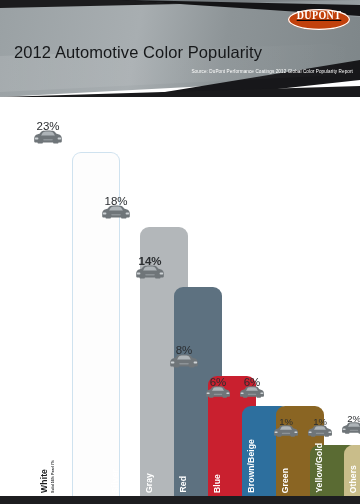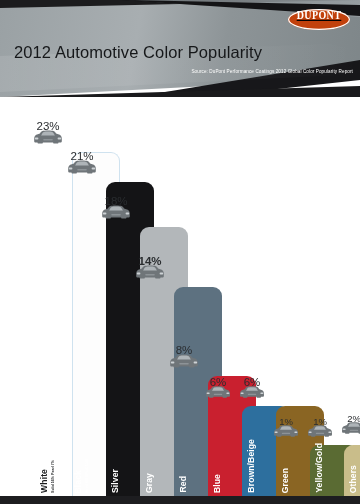--- a/index.html
+++ b/index.html
@@ -156,37 +156,20 @@
           <rect x="34" y="33" width="32" height="5" rx="2.5" fill="#8d9397"></rect>
         </svg></div>
       <div class="pct" style="bottom: 364px;">23%</div>
       <div class="lbl-wrap">
         <div class="lbl-col">
           <div class="vtext" style="color: rgb(27, 29, 31);">White</div>
           <div class="vsub" style="color: rgb(27, 29, 31);">Solid 16%  Pearl 7%</div>
         </div>
       </div>
     </div>
-    <div class="bar-group" style="left: 58px; width: 23px; height: 399px;">
-      <div class="bar" style="height: 314.087px; background: rgb(20, 20, 22);"></div>
-      <div class="car" style="bottom: 317.087px;"><svg width="30" height="16" viewBox="0 0 100 52">
-          <path fill="#6f7579" d="M23 14 C27 6,32 4,50 4 C68 4,73 6,77 14 L84 17 C92 19,96 24,96 31 L96 40 C96 43,94 44,91 44 L85 44 C85 47,83 48,79 48 L73 48 C69 48,67 47,67 44 L33 44 C33 47,31 48,27 48 L21 48 C17 48,15 47,15 44 L9 44 C6 44,4 43,4 40 L4 31 C4 24,8 19,16 17 Z"></path>
-          <path fill="#aeb4b8" d="M30 16 C33 9,37 8,50 8 C63 8,67 9,70 16 L73 21 L27 21 Z"></path>
-          <rect x="6" y="28" width="12" height="6" rx="3" fill="#cdd2d5"></rect>
-          <rect x="82" y="28" width="12" height="6" rx="3" fill="#cdd2d5"></rect>
-          <rect x="34" y="33" width="32" height="5" rx="2.5" fill="#8d9397"></rect>
-        </svg></div>
-      <div class="pct" style="bottom: 334.087px;">21%</div>
-      <div class="lbl-wrap">
-        <div class="lbl-col">
-          <div class="vtext" style="color: rgb(255, 255, 255);">Black</div>
-          <div class="vsub" style="color: rgb(255, 255, 255);">Solid 8%  Effect 13%</div>
-        </div>
-      </div>
-    </div>
     <div class="bar-group" style="left: 92px; width: 23px; height: 399px;">
       <div class="bar" style="height: 269.217px; background: rgb(179, 183, 186);"></div>
       <div class="car" style="bottom: 272.217px;"><svg width="30" height="16" viewBox="0 0 100 52">
           <path fill="#6f7579" d="M23 14 C27 6,32 4,50 4 C68 4,73 6,77 14 L84 17 C92 19,96 24,96 31 L96 40 C96 43,94 44,91 44 L85 44 C85 47,83 48,79 48 L73 48 C69 48,67 47,67 44 L33 44 C33 47,31 48,27 48 L21 48 C17 48,15 47,15 44 L9 44 C6 44,4 43,4 40 L4 31 C4 24,8 19,16 17 Z"></path>
           <path fill="#aeb4b8" d="M30 16 C33 9,37 8,50 8 C63 8,67 9,70 16 L73 21 L27 21 Z"></path>
           <rect x="6" y="28" width="12" height="6" rx="3" fill="#cdd2d5"></rect>
           <rect x="82" y="28" width="12" height="6" rx="3" fill="#cdd2d5"></rect>
           <rect x="34" y="33" width="32" height="5" rx="2.5" fill="#8d9397"></rect>
         </svg></div>
       <div class="pct" style="bottom: 289.217px;">18%</div>

